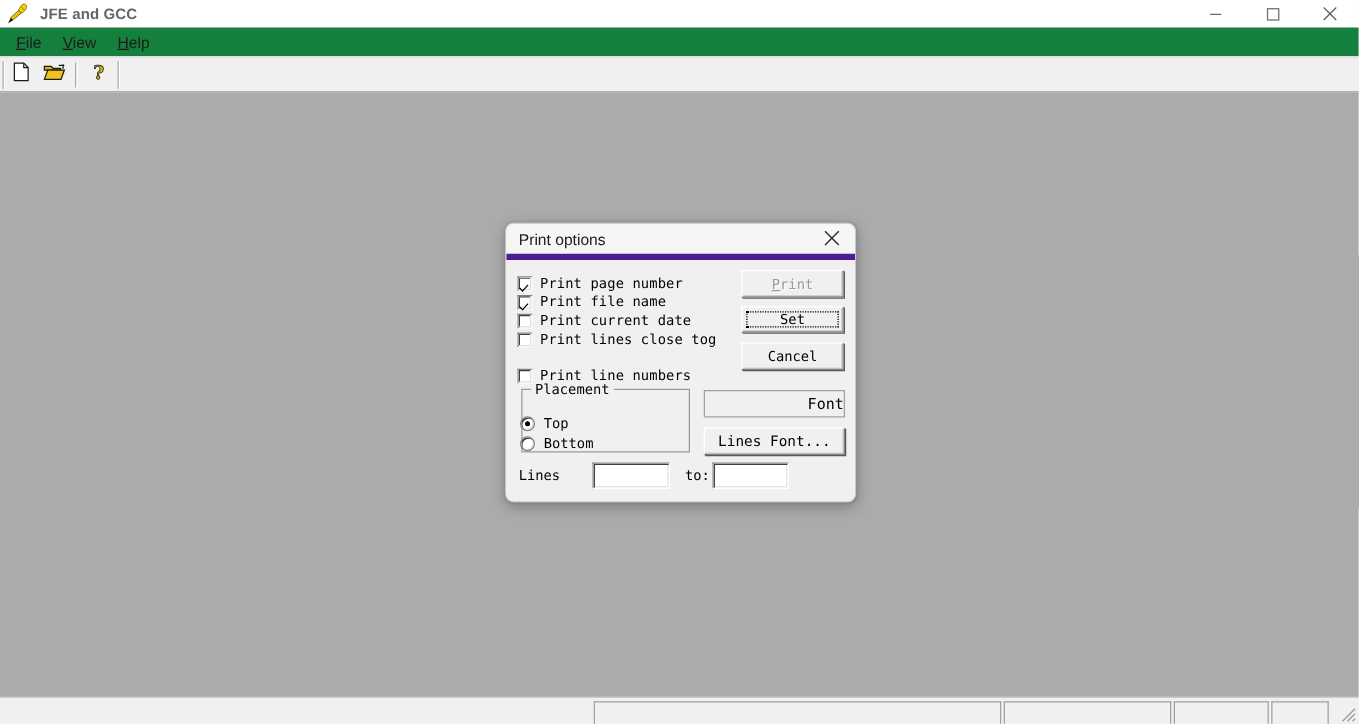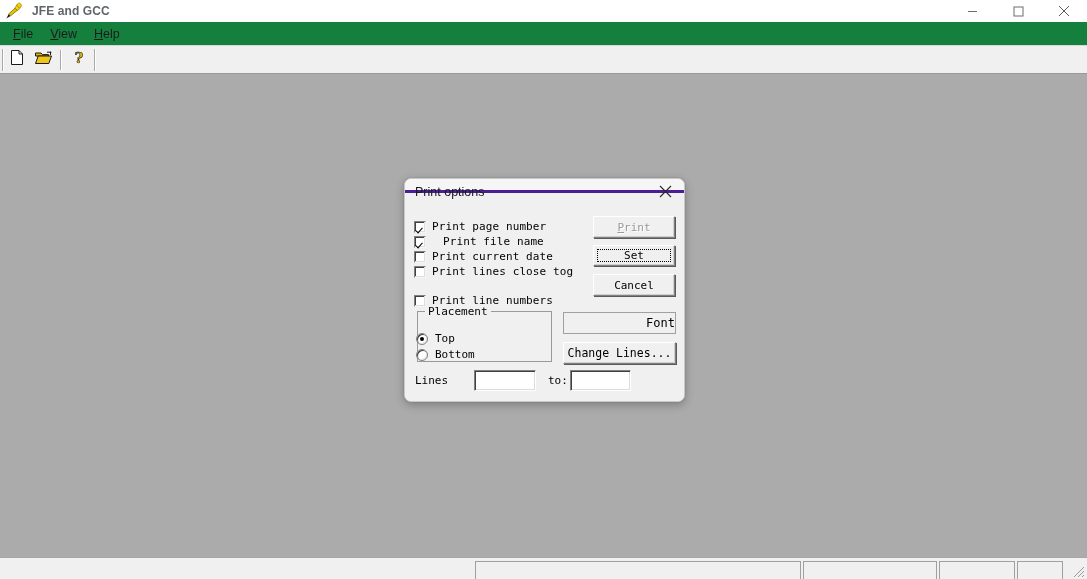--- a/index.html
+++ b/index.html
@@ -164,23 +164,23 @@
     background: #f0f0f0;
     border: 1px solid #c8c8c8;
     border-radius: 7px;
     box-sizing: border-box;
     box-shadow: 0 3px 10px rgba(0,0,0,0.26), 0 0 2px rgba(0,0,0,0.16);
     overflow: hidden;
   }
   .dlg-titlebar {
     position: absolute;
     left: 0; top: 0;
-    width: 279px; height: 14px;
+    width: 279px; height: 29px;
     background: #f6f6f6;
-    border-bottom: 3px solid #4c1d95;
+    border-bottom: 5px solid #4c1d95;
     box-sizing: border-box;
   }
   .dlg-title {
     position: absolute;
     left: 10px; top: 6px;
     font-size: 12.5px;
     color: #1a1a1a;
     white-space: nowrap;
   }
   .dlg-close {
@@ -436,21 +436,21 @@
         </span>
       </div>
     </div>
 
     <div class="dlg-body">
 
       <div class="chk-row" style="top:11px;">
         <span class="chkbox checked"></span>
         <span class="mono chk-label">Print page number</span>
       </div>
-      <div class="chk-row" style="top:26px;gap:11px;">
+      <div class="chk-row" style="top:26px;">
         <span class="chkbox checked"></span>
         <span class="mono chk-label">Print file name</span>
       </div>
       <div class="chk-row" style="top:41px;">
         <span class="chkbox"></span>
         <span class="mono chk-label">Print current date</span>
       </div>
       <div class="chk-row" style="top:56px;">
         <span class="chkbox"></span>
         <span class="mono chk-label">Print lines close tog</span>
@@ -482,21 +482,21 @@
       </div>
       <div class="radio-row" style="top:139px;">
         <span class="radio"></span>
         <span class="mono radio-label">Bottom</span>
       </div>
 
       <div class="field-static mono" style="left:158px; top:104px; width:113px; height:22px; font-size:12px;justify-content:flex-end;">
         <span>Font</span>
       </div>
       <div class="btn mono" style="left:158px; top:134px; width:113px; height:22px; font-size:11.5px;">
-        <span>Change Lines...</span>
+        <span>Lines Font...</span>
       </div>
 
       <div class="clip-label mono" style="left:10px; top:166px; width:52px; height:16px;">
         <span>Lines</span>
       </div>
       <div class="textinput mono" style="left:69px; top:162px; width:62px; height:21px;">
         <span></span>
       </div>
       <div class="plain-label mono" style="left:143px; top:166px;">to:</div>
       <div class="textinput mono" style="left:165px; top:162px; width:61px; height:21px;">

